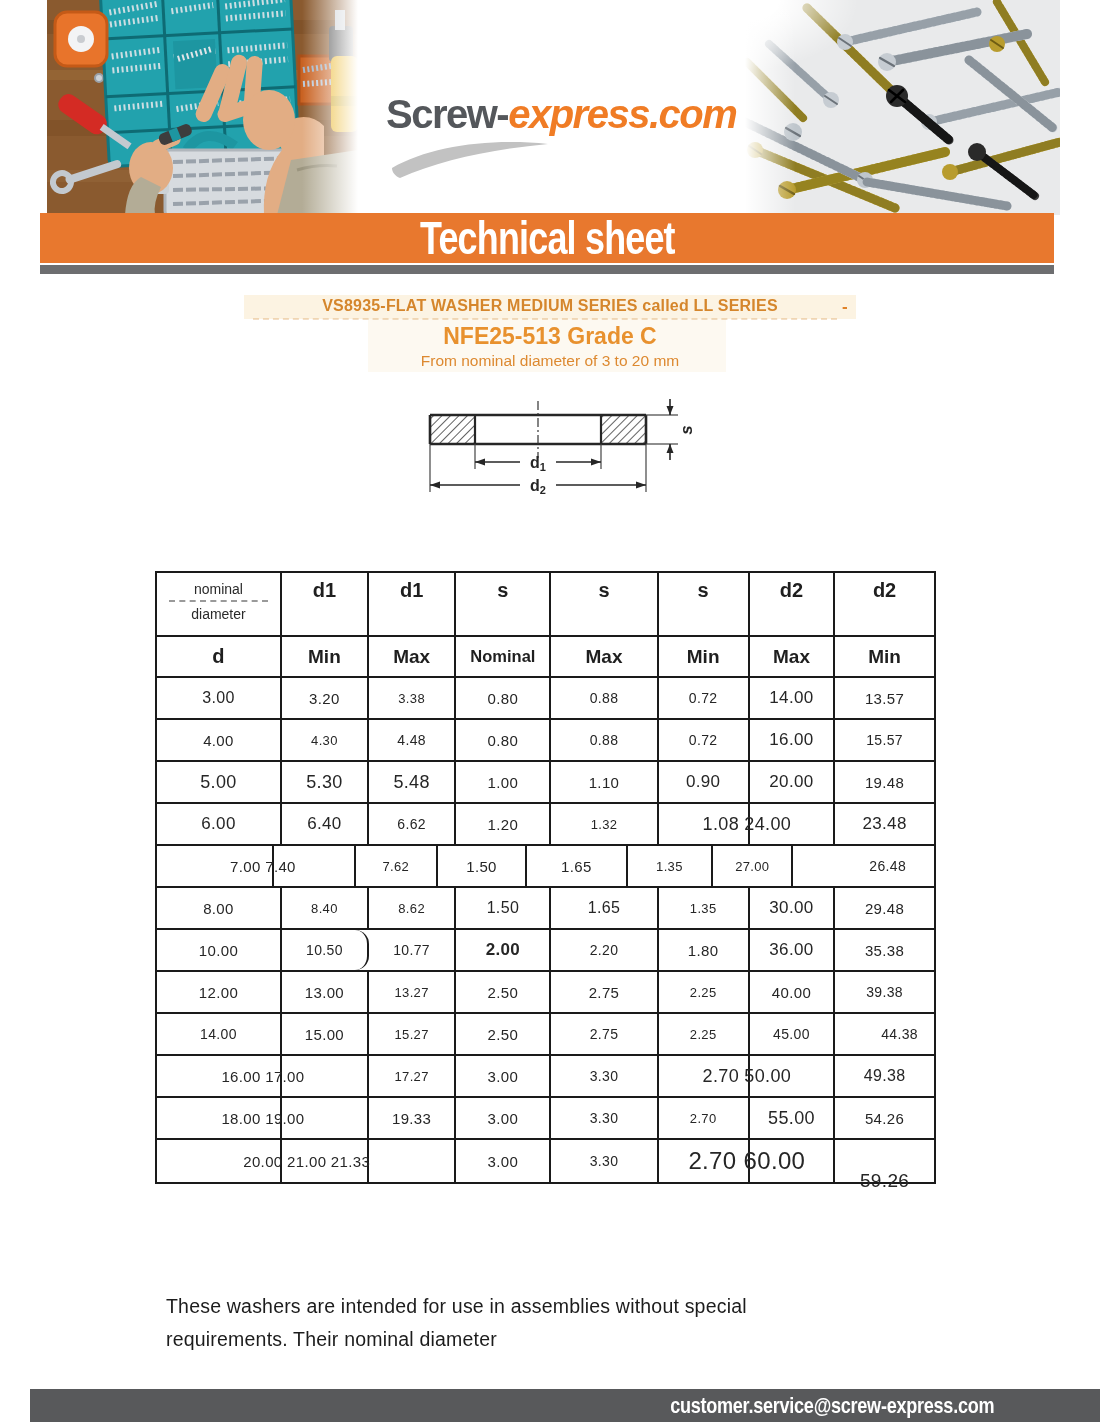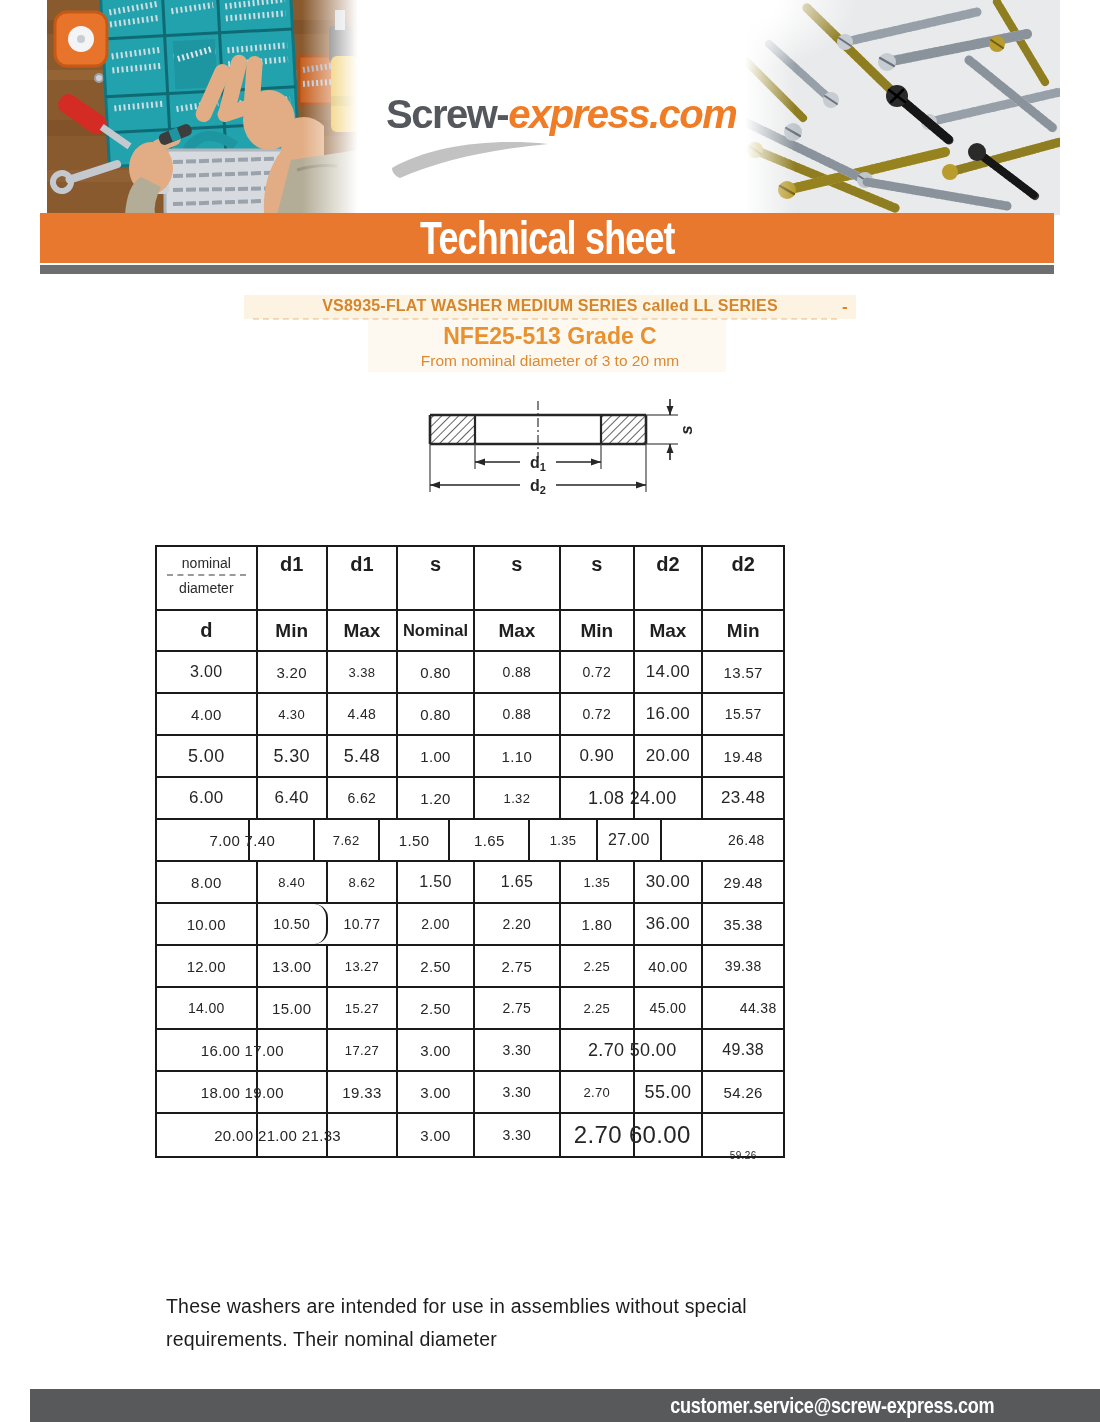--- a/index.html
+++ b/index.html
@@ -41,21 +41,21 @@
   .t1dash{position:absolute;left:842px;top:297px;font-size:17px;font-weight:800;color:#e0832a;}
   .t2{position:absolute;left:0;top:323px;width:1100px;text-align:center;
       font-size:23px;font-weight:700;color:#e8912e;}
   .t3{position:absolute;left:0;top:352px;width:1100px;text-align:center;
       font-size:15.5px;font-weight:500;color:#dd8930;}
 
   
   .washer-svg{position:absolute;left:408px;top:398px;}
 
   
-  .dtable{position:absolute;left:155px;top:545px;width:630px;border:2px solid #1a1a1a;
+  .dtable{position:absolute;left:155px;top:571px;width:781px;border:2px solid #1a1a1a;
           box-sizing:border-box;background:#fff;}
   .trow{display:flex;position:relative;border-bottom:2px solid #1a1a1a;box-sizing:border-box;}
   .trow:last-child{border-bottom:none;}
   .cell{box-sizing:border-box;border-right:2px solid #1a1a1a;display:flex;
         align-items:center;justify-content:center;color:#262626;}
   .cell:last-of-type{border-right:none;}
   .h1{height:64px;}
   .h2{height:41px;}
   .dr{height:42px;}
   .hcell{font-size:20px;font-weight:700;color:#1f1f1f;align-items:flex-start;padding-top:6px;}
@@ -425,38 +425,38 @@
         <div class="cell" style="width: 12.73%; font-size: 17px;">23.48</div>
       </div>
       <div class="trow dr">
         <div class="cell" style="width: 16.08%;"></div>
         <div class="cell" style="width: 11.19%;"></div>
         <span class="ovl" style="left: 0%; width: 27.27%; font-size: 15px;">7.00 7.40</span>
         <div class="cell" style="width: 11.26%; font-size: 13px;">7.62</div>
         <div class="cell" style="width: 12.24%; font-size: 15px;">1.50</div>
         <div class="cell" style="width: 13.78%; font-size: 15px;">1.65</div>
         <div class="cell" style="width: 11.75%; font-size: 13px;">1.35</div>
-        <div class="cell" style="width: 10.98%; font-size: 16px;">27.00</div>
+        <div class="cell" style="width: 10.98%; font-size: 13px;">27.00</div>
         <div class="cell" style="width: 12.73%; font-size: 14px; margin-left: 48px;">26.48</div>
       </div>
       <div class="trow dr">
         <div class="cell" style="width: 16.08%; font-size: 15px;">8.00</div>
         <div class="cell" style="width: 11.19%; font-size: 13px;">8.40</div>
         <div class="cell" style="width: 11.26%; font-size: 13px;">8.62</div>
         <div class="cell" style="width: 12.24%; font-size: 16px;">1.50</div>
         <div class="cell" style="width: 13.78%; font-size: 16px;">1.65</div>
         <div class="cell" style="width: 11.75%; font-size: 13px;">1.35</div>
         <div class="cell" style="width: 10.98%; font-size: 17px;">30.00</div>
         <div class="cell" style="width: 12.73%; font-size: 15px;">29.48</div>
       </div>
       <div class="trow dr">
         <div class="cell" style="width: 16.08%; font-size: 15px;">10.00</div>
         <div class="cell" style="width: 11.19%; font-size: 14px; border-radius: 14px;">10.50</div>
         <div class="cell" style="width: 11.26%; font-size: 14px;">10.77</div>
-        <div class="cell" style="width: 12.24%; font-size: 14px;">2.00</div>
+        <div class="cell" style="width: 12.24%; font-size: 17px; font-weight: bold;">2.00</div>
         <div class="cell" style="width: 13.78%; font-size: 14px;">2.20</div>
         <div class="cell" style="width: 11.75%; font-size: 15px;">1.80</div>
         <div class="cell" style="width: 10.98%; font-size: 17px;">36.00</div>
         <div class="cell" style="width: 12.73%; font-size: 15px;">35.38</div>
       </div>
       <div class="trow dr">
         <div class="cell" style="width: 16.08%; font-size: 15px;">12.00</div>
         <div class="cell" style="width: 11.19%; font-size: 15px;">13.00</div>
         <div class="cell" style="width: 11.26%; font-size: 13px;">13.27</div>
         <div class="cell" style="width: 12.24%; font-size: 15px;">2.50</div>
@@ -501,21 +501,21 @@
       <div class="trow dr">
         <div class="cell" style="width: 16.08%;"></div>
         <div class="cell" style="width: 11.19%;"></div>
         <div class="cell" style="width: 11.26%;"></div>
         <span class="ovl" style="left: 0%; width: 38.53%; font-size: 15px;">20.00 21.00 21.33</span>
         <div class="cell" style="width: 12.24%; font-size: 15px;">3.00</div>
         <div class="cell" style="width: 13.78%; font-size: 14px;">3.30</div>
         <div class="cell" style="width: 11.75%;"></div>
         <div class="cell" style="width: 10.98%;"></div>
         <span class="ovl" style="left: 64.55%; width: 22.73%; font-size: 24px;">2.70 60.00</span>
-        <div class="cell" style="width: 12.73%; font-size: 10px; margin-top: 40px;">59.26</div>
+        <div class="cell" style="width: 12.73%; font-size: 19px; margin-top: 40px;">59.26</div>
       </div>
     </div>
 
   <div class="notes">
     <div>These washers are intended for use in assemblies without special</div>
     <div>requirements. Their nominal diameter</div>
   </div>
 
   <div class="footer">
     <span class="footer-text">customer.service@screw-express.com</span>

